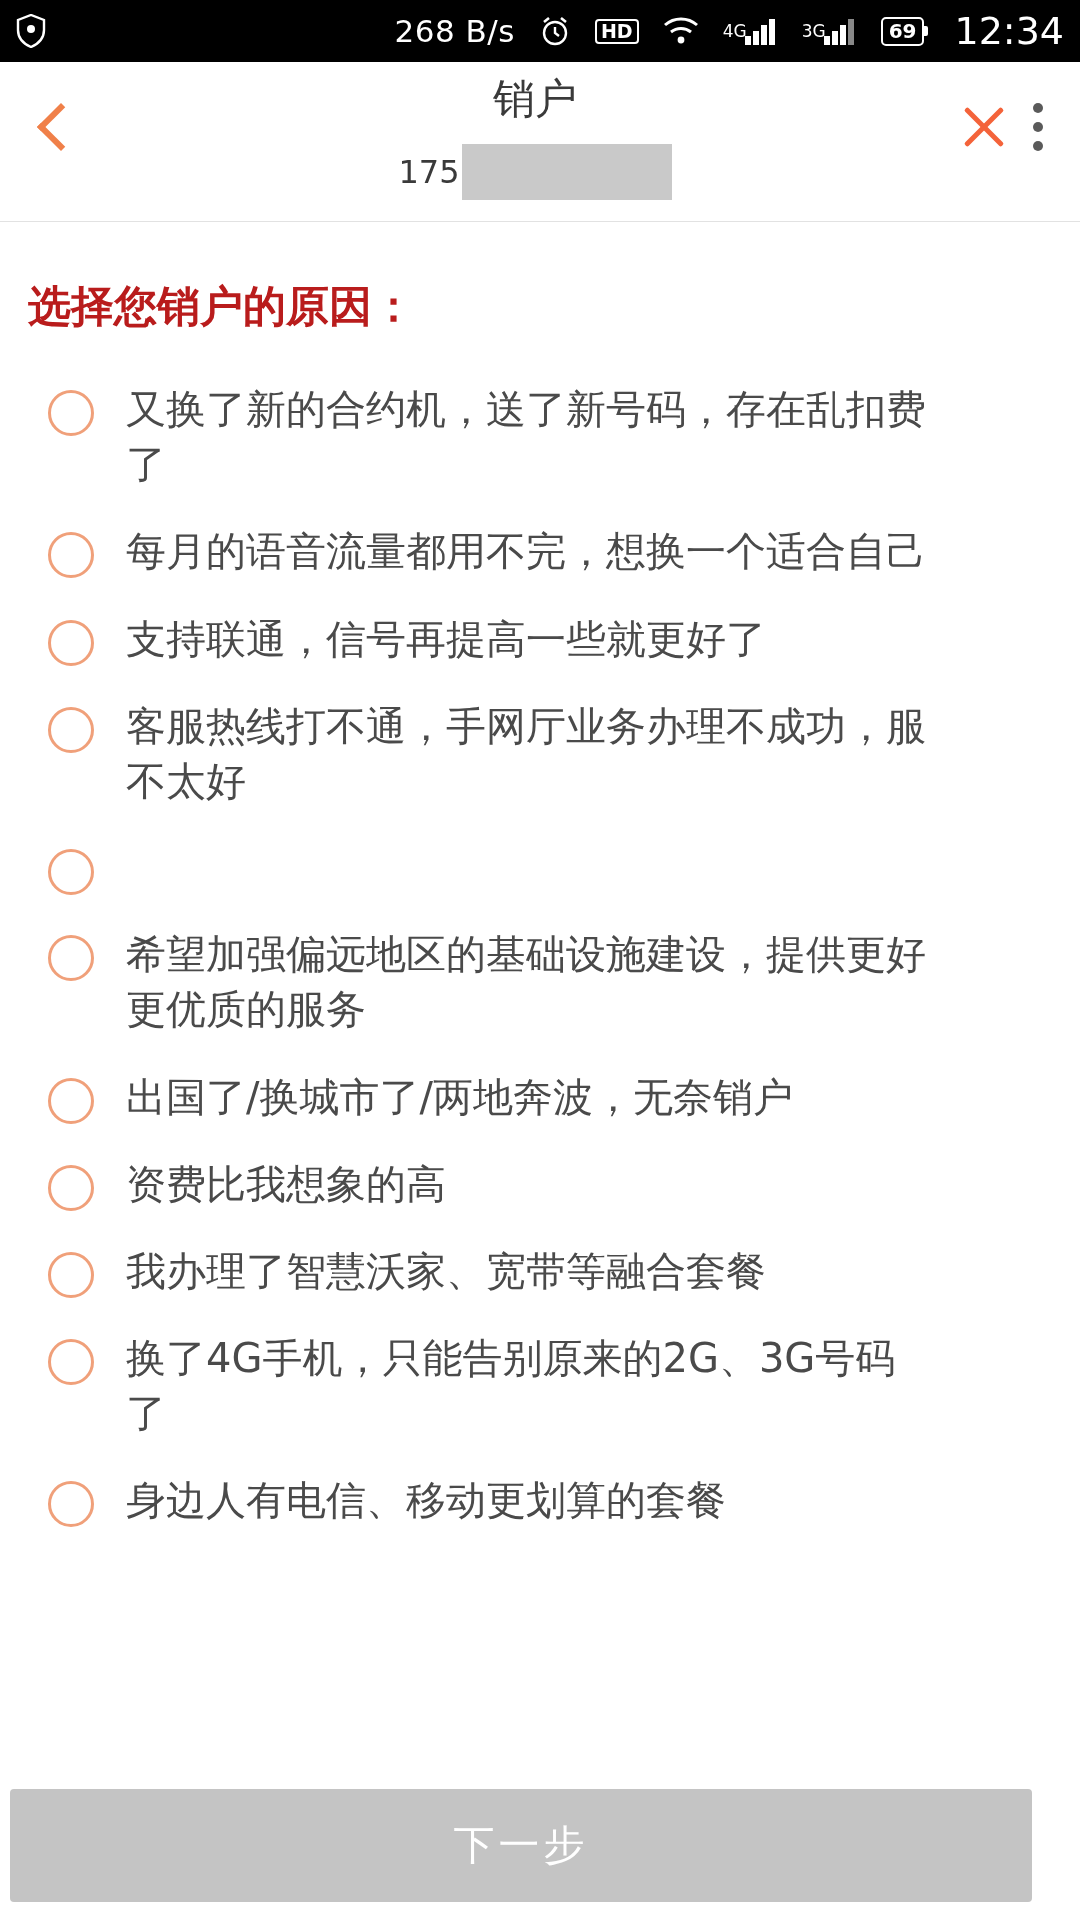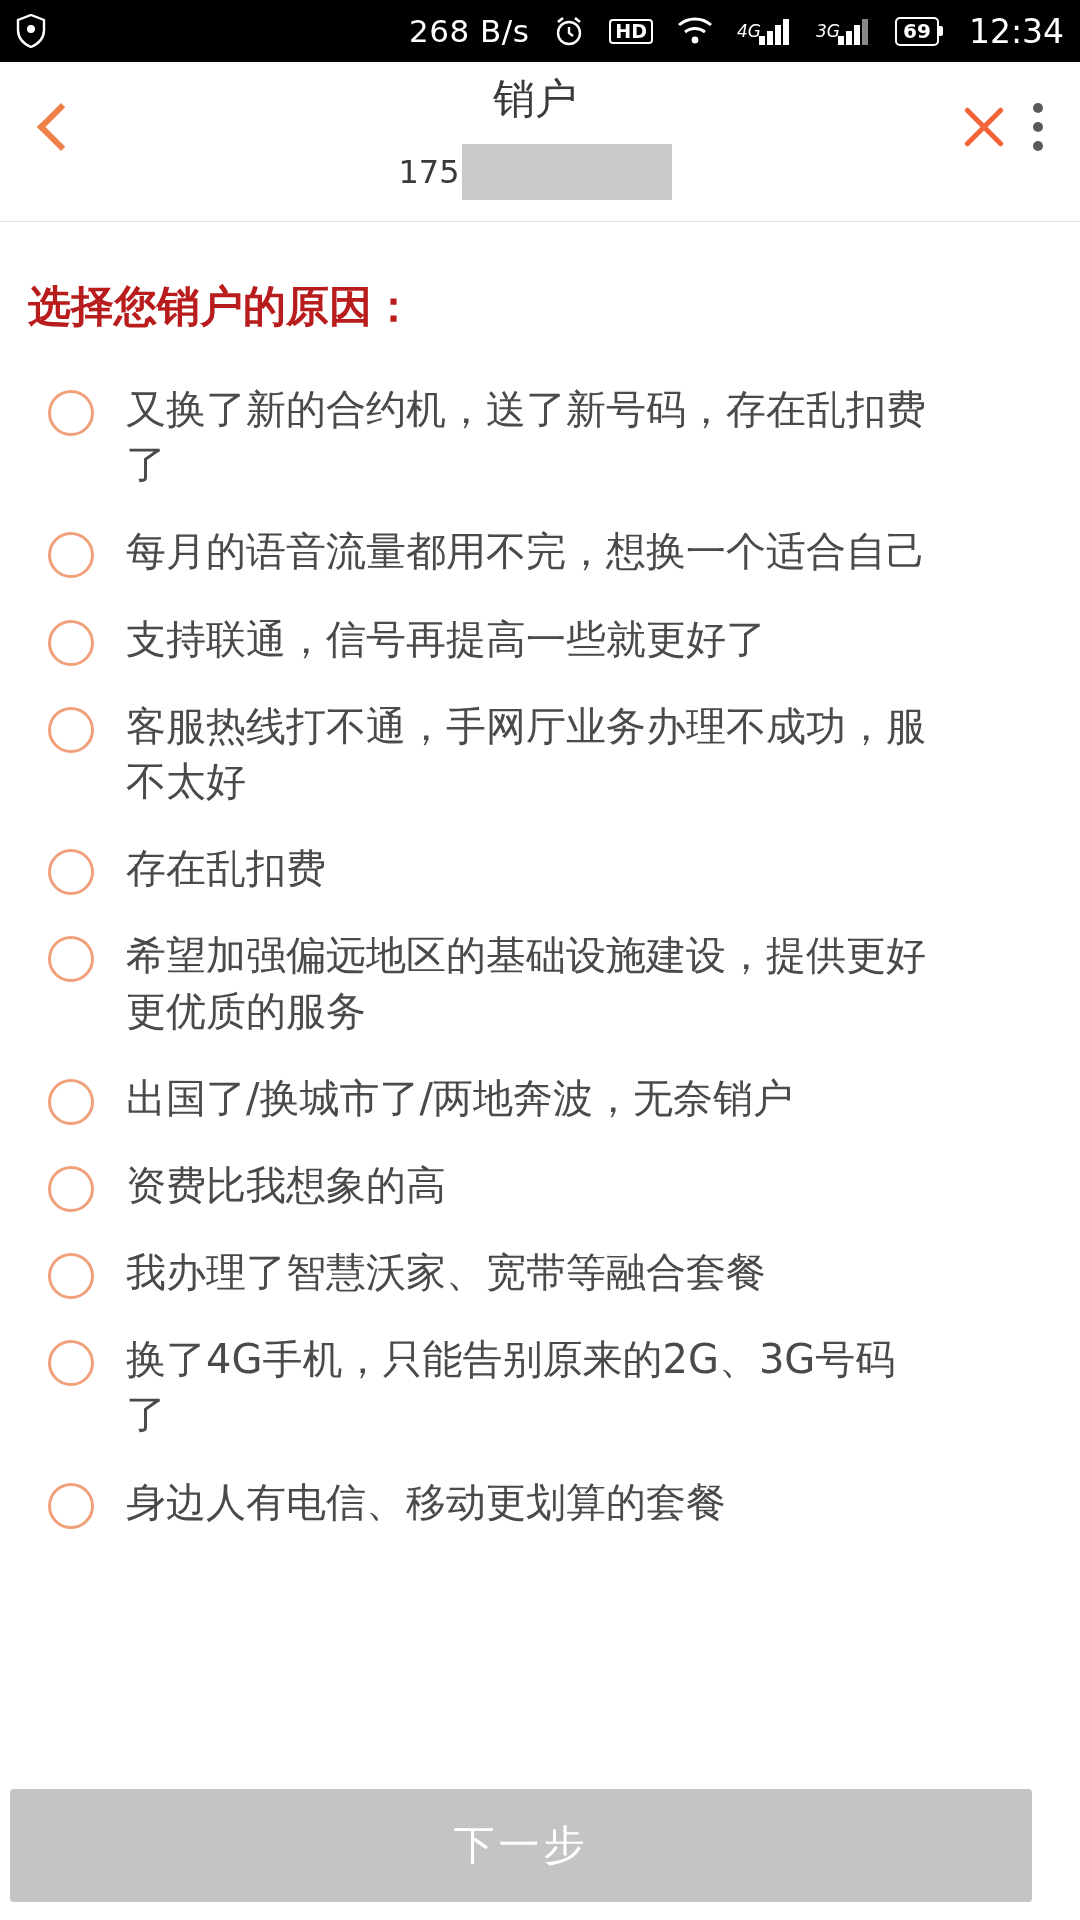--- a/index.html
+++ b/index.html
@@ -16,21 +16,21 @@
     height: 62px;
     background: #000000;
     color: #ffffff;
     display: flex;
     align-items: center;
     padding: 0 16px;
     font-size: 30px;
   }
   .status-left { display: flex; align-items: center; gap: 10px; flex: 1; }
   .status-right { display: flex; align-items: center; gap: 24px; }
-  .sb-icon { display: inline-flex; align-items: center; justify-content: center; font-style: italic; }
+  .sb-icon { display: inline-flex; align-items: center; justify-content: center; }
   .net-speed { font-size: 31px; letter-spacing: 0.5px; font-weight: 500; }
   .hd-badge {
     border: 2px solid #ffffff;
     border-radius: 4px;
     font-size: 19px;
     padding: 1px 4px;
     line-height: 1;
     font-weight: bold;
   }
   .sup { font-size: 17px; vertical-align: super; margin-right: -3px; }
@@ -46,21 +46,21 @@
   }
   .battery:after {
     content: "";
     position: absolute;
     right: -6px; top: 50%;
     transform: translateY(-50%);
     width: 4px; height: 10px;
     background: #ffffff;
     border-radius: 0 2px 2px 0;
   }
-  .clock { font-size: 33px; font-weight: 500; }
+  .clock { font-size: 38px; font-weight: 500; }
 
   
   .appbar {
     position: relative;
     height: 160px;
     background: #ffffff;
     border-bottom: 1px solid #e2e2e2;
     display: flex;
     align-items: flex-start;
     gap: 16px;
@@ -280,21 +280,20 @@
     <span class="radio"></span>
     <span class="opt-label">支持联通，信号再提高一些就更好了</span>
   </div>
   <div class="option">
     <span class="radio"></span>
     <span class="opt-label">客服热线打不通，手网厅业务办理不成功，服
 不太好</span>
   </div>
   <div class="option">
     <span class="radio"></span>
-    <span class="opt-label">存在乱扣费</span>
   </div>
   <div class="option">
     <span class="radio"></span>
     <span class="opt-label">希望加强偏远地区的基础设施建设，提供更好
 更优质的服务</span>
   </div>
   <div class="option">
     <span class="radio"></span>
     <span class="opt-label">出国了/换城市了/两地奔波，无奈销户</span>
   </div>

